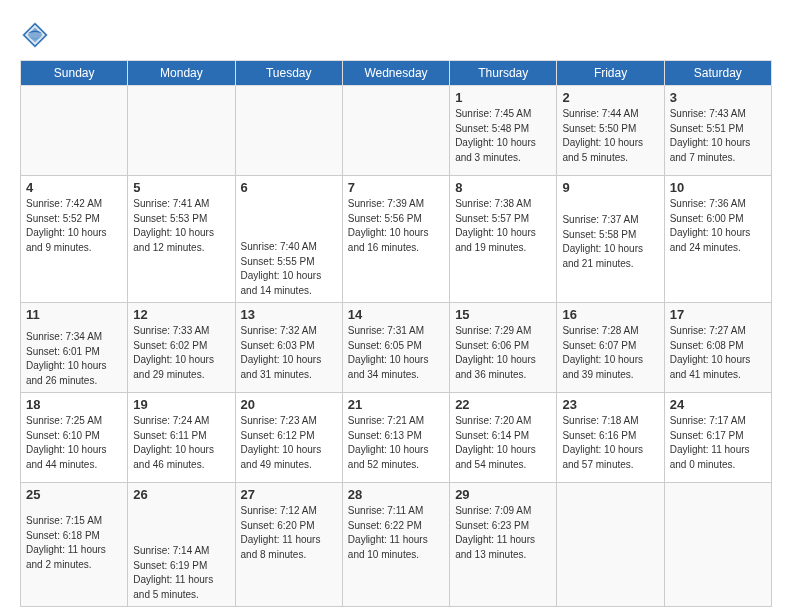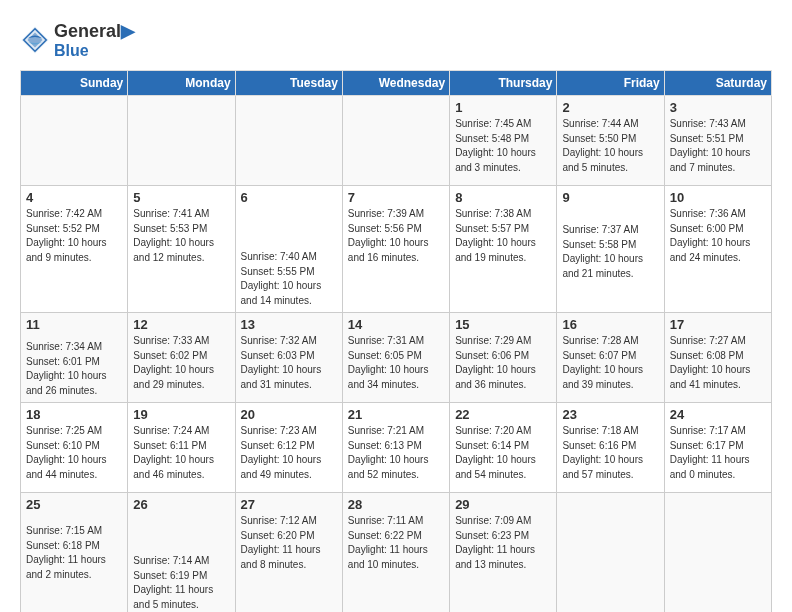--- a/index.html
+++ b/index.html
@@ -37,23 +37,23 @@
     }
     table {
       width: 100%;
       border-collapse: collapse;
       table-layout: fixed;
     }
     thead tr th {
       background: #2a6db5;
       color: #fff;
       font-size: 12px;
-      font-weight: bold;
+      font-weight: normal;
       padding: 5px 4px;
-      text-align: right;
+      text-align: center;
       border: 1px solid #ddd;
     }
     tbody tr td {
       border: 1px solid #ccc;
       vertical-align: top;
       padding: 4px 5px;
       font-size: 10.5px;
       color: #333;
       height: 90px;
       background: #fff;
@@ -79,24 +79,20 @@
 <div class="header">
   <div class="logo">
     <svg class="logo-icon" viewBox="0 0 40 40">
       <polygon points="20,2 38,20 20,38 2,20" fill="#2a6db5" opacity="0.15"></polygon>
       <polygon points="20,5 35,20 20,35 5,20" fill="none" stroke="#2a6db5" stroke-width="2"></polygon>
       <polygon points="20,10 30,20 20,30 10,20" fill="#2a6db5" opacity="0.5"></polygon>
 
       <path d="M10,18 Q20,10 30,18 Q20,14 10,18Z" fill="#2a6db5"></path>
       <path d="M10,22 Q20,30 30,22 Q20,26 10,22Z" fill="#4a9fd5" opacity="0.6"></path>
     </svg>
-    <div>
-      <div style="font-size:18px;font-weight:bold;color:#333;">General<span style="color:#2a6db5;">▶</span></div>
-      <div style="font-size:16px;font-weight:bold;color:#2a6db5;">Blue</div>
-    </div>
   </div>
   <div class="title-block">
     <div class="calendar-title"></div>
     <div class="calendar-subtitle"></div>
   </div>
 </div>
 
 <table>
   <thead>
     <tr>

